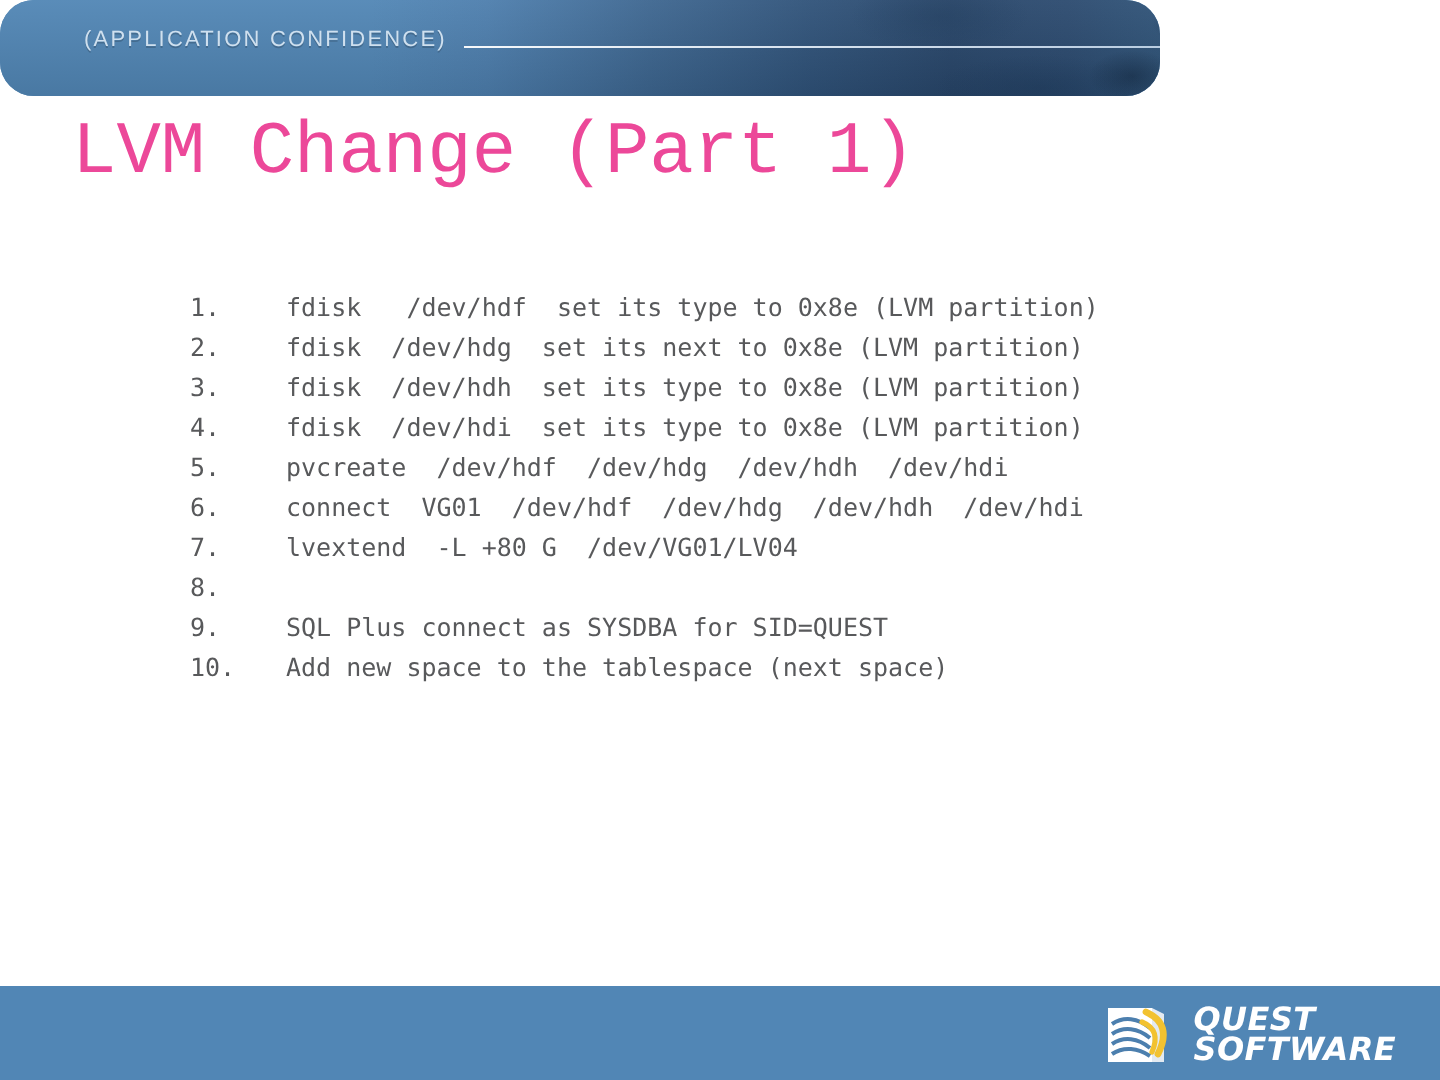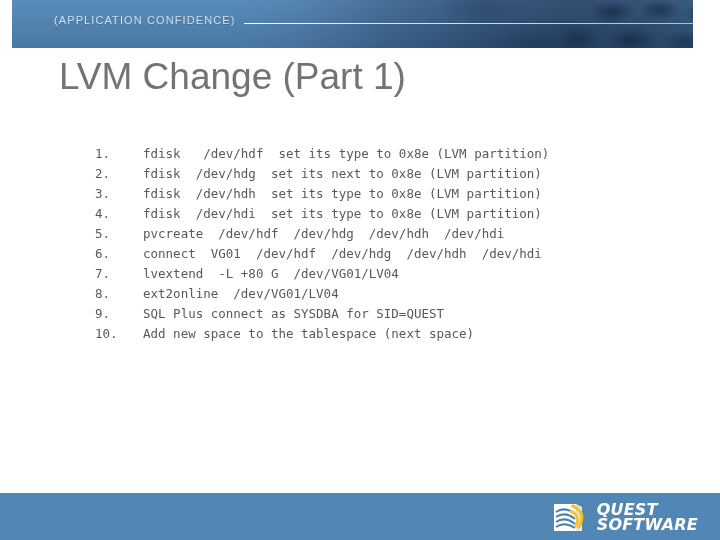--- a/index.html
+++ b/index.html
@@ -21,25 +21,26 @@
     position: absolute;
     left: 0; top: 0;
     width: 720px;
     height: 540px;
     background: #ffffff;
   }
 
   
   .header-band {
     position: absolute;
-    left: 12px; top: 0;
-    width: 681px;
+    left: 0; top: 0;
+    width: 580px;
     height: 48px;
     overflow: hidden;
     background: #5186b5;
+    border-radius: 17px;
   }
   
   .header-base {
     position: absolute;
     inset: 0;
     background: linear-gradient(to right,
         #5186b5 0%,
         #5186b5 32%,
         #4d7ead 42%,
         #3d6690 56%,
@@ -82,26 +83,26 @@
     color: #cfe0ef;
     font-family: "Liberation Sans", sans-serif;
     font-weight: 400;
     white-space: nowrap;
     text-shadow: 0 1px 0 rgba(0,0,0,.18);
   }
 
   
   .title {
     position: absolute;
-    left: 59px;
+    left: 36px;
     top: 54px;
     font-size: 37px;
     line-height: 46px;
-    color: #737373;
-    font-family: Liberation Sans, sans-serif;
+    color: #ec4899;
+    font-family: Liberation Mono, monospace;
     font-weight: 400;
     white-space: nowrap;
   }
 
   
   .body-list {
     position: absolute;
     left: 95px;
     top: 146px;
     width: 560px;
@@ -207,21 +208,20 @@
       <span class="row-text">connect  VG01  /dev/hdf  /dev/hdg  /dev/hdh  /dev/hdi</span>
     </div>
 
     <div class="list-row">
       <span class="row-num">7.</span>
       <span class="row-text">lvextend  -L +80 G  /dev/VG01/LV04</span>
     </div>
 
     <div class="list-row">
       <span class="row-num">8.</span>
-      <span class="row-text">ext2online  /dev/VG01/LV04</span>
     </div>
 
     <div class="list-row">
       <span class="row-num">9.</span>
       <span class="row-text">SQL Plus connect as SYSDBA for SID=QUEST</span>
     </div>
 
     <div class="list-row">
       <span class="row-num">10.</span>
       <span class="row-text">Add new space to the tablespace (next space)</span>

